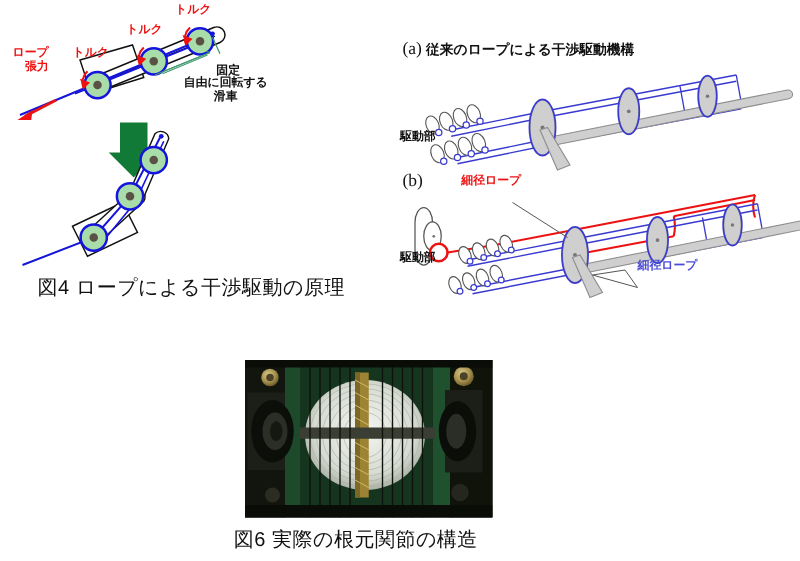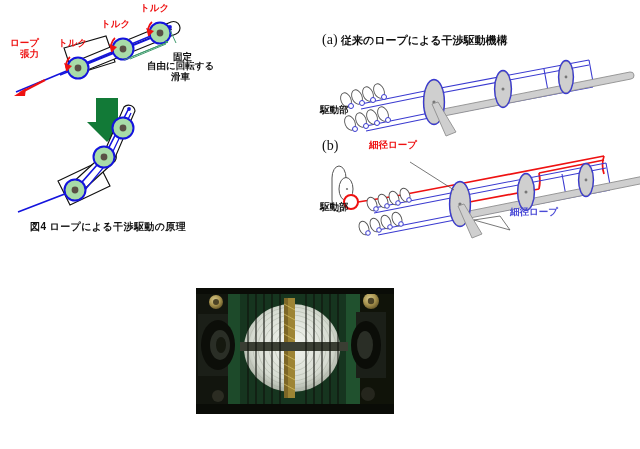--- a/index.html
+++ b/index.html
@@ -7,22 +7,22 @@
     width:640px;height:449px;
     background:#ffffff;
     font-family:"Liberation Sans","DejaVu Sans",sans-serif;
     overflow:hidden;position:relative;
   }
   .page{position:absolute;inset:0;}
 
   
   .caption{
     position:absolute;
-    font-size:10px;
-    font-weight:bold;
+    font-size:16px;
+    font-weight:normal;
     color:#111111;
     white-space:nowrap;
     letter-spacing:.4px;
   }
   .panel-label{
     position:absolute;
     font-size:12px;
     color:#111;
     white-space:nowrap;
   }
@@ -443,15 +443,16 @@
             <path d="M126,0 L126,126"></path>
           <path d="M134,0 L134,126"></path>
             <path d="M142,0 L142,126"></path>
         </g>
 
         <rect x="0" y="116" width="198" height="10" fill="#0a0c07"></rect>
         <rect x="0" y="0" width="198" height="6" fill="#0a0c07"></rect>
       </svg>
     </div>
 
+    <div class="caption" style="left:187px;top:147px;">図6  実際の根元関節の構造</div>
   </div>
 
 </div>
 
 </body></html>

